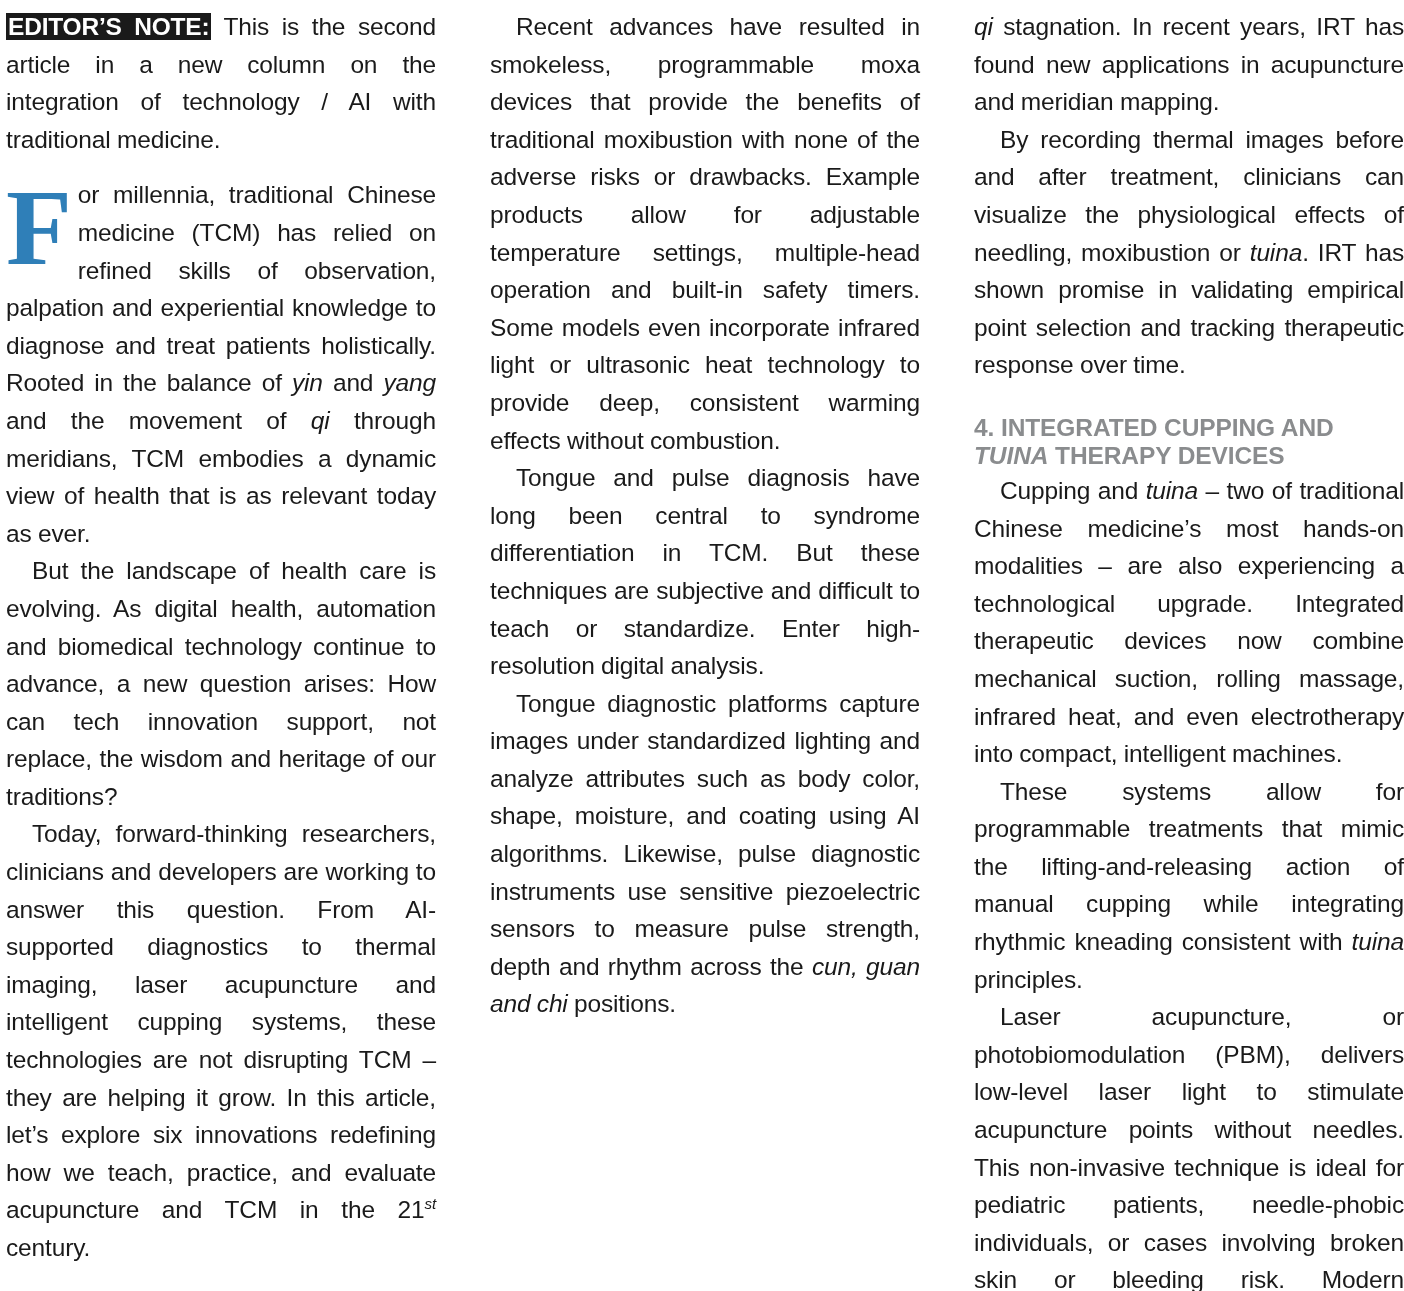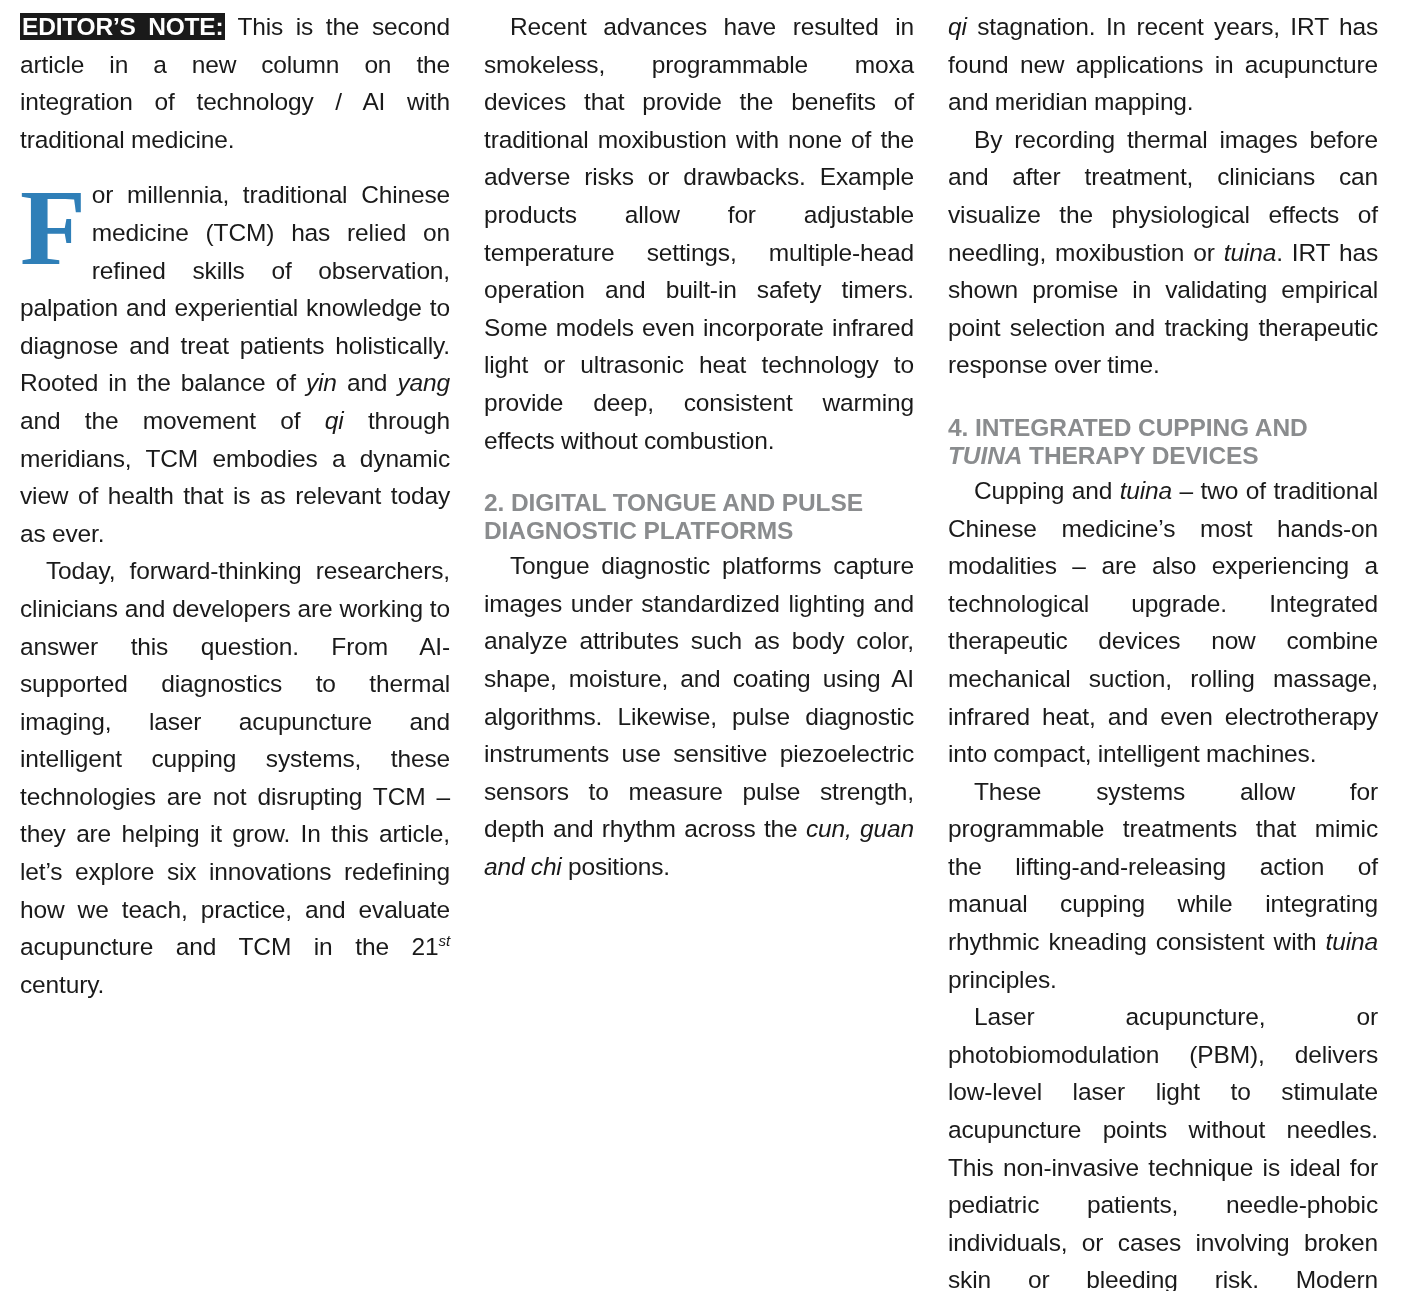--- a/index.html
+++ b/index.html
@@ -11,23 +11,23 @@
     width: 1404px;
     height: 1291px;
     font-family: "Liberation Sans", sans-serif;
     color: #1a1a1a;
     overflow: hidden;
   }
   .page {
     width: 1304px;
     height: 1291px;
     box-sizing: border-box;
-    padding: 8px 10px 0 20px;
+    padding: 8px 10px 0 6px;
     display: flex;
-    gap: 34px;
+    gap: 54px;
     align-items: flex-start;
   }
   .col {
     width: 430px;
     flex: 0 0 430px;
   }
   p {
     margin: 0;
     font-size: 24.5px;
     line-height: 37.6px;
@@ -84,32 +84,33 @@
 <body>
 
 <div class="page">
 
   <div class="col">
 
     <p class="editors-note"><span class="en-label">EDITOR’S NOTE:</span><span> This is the second article in a new column on the integration of technology / AI with traditional medicine.</span></p>
 
     <p class="dropcap-para"><span class="dropcap">F</span>or millennia, traditional Chinese medicine (TCM) has relied on refined skills of observation, palpation and experiential knowledge to diagnose and treat patients holistically. Rooted in the balance of <em>yin</em> and <em>yang</em> and the movement of <em>qi</em> through meridians, TCM embodies a dynamic view of health that is as relevant today as ever.</p>
 
+    <p class="indent">But the landscape of health care is evolving. As digital health, automation and biomedical technology continue to advance, a new question arises: How can tech innovation support, not replace, the wisdom and heritage of our traditions?</p>
 
     <p class="indent">Today, forward-thinking researchers, clinicians and developers are working to answer this question. From AI-supported diagnostics to thermal imaging, laser acupuncture and intelligent cupping systems, these technologies are not disrupting TCM – they are helping it grow. In this article, let’s explore six innovations redefining how we teach, practice, and evaluate acupuncture and TCM in the 21<sup>st</sup> century.</p>
 
   </div>
 
   <div class="col">
 
 
     <p class="indent">Recent advances have resulted in smokeless, programmable moxa devices that provide the benefits of traditional moxibustion with none of the adverse risks or drawbacks. Example products allow for adjustable temperature settings, multiple-head operation and built-in safety timers. Some models even incorporate infrared light or ultrasonic heat technology to provide deep, consistent warming effects without combustion.</p>
 
-    <h2 class="section">2. DIGITAL TONGUE AND PULSE DIAGNOSTIC PLATFORMS</h2>
 
+    <p class="indent">Tongue and pulse diagnosis have long been central to syndrome differentiation in TCM. But these techniques are subjective and difficult to teach or standardize. Enter high-resolution digital analysis.</p>
 
     <p class="indent">Tongue diagnostic platforms capture images under standardized lighting and analyze attributes such as body color, shape, moisture, and coating using AI algorithms. Likewise, pulse diagnostic instruments use sensitive piezoelectric sensors to measure pulse strength, depth and rhythm across the <em>cun, guan and chi</em> positions.</p>
 
   </div>
 
   <div class="col">
 
     <p><em>qi</em> stagnation. In recent years, IRT has found new applications in acupuncture and meridian mapping.</p>
 
     <p class="indent">By recording thermal images before and after treatment, clinicians can visualize the physiological effects of needling, moxibustion or <em>tuina</em>. IRT has shown promise in validating empirical point selection and tracking therapeutic response over time.</p>

